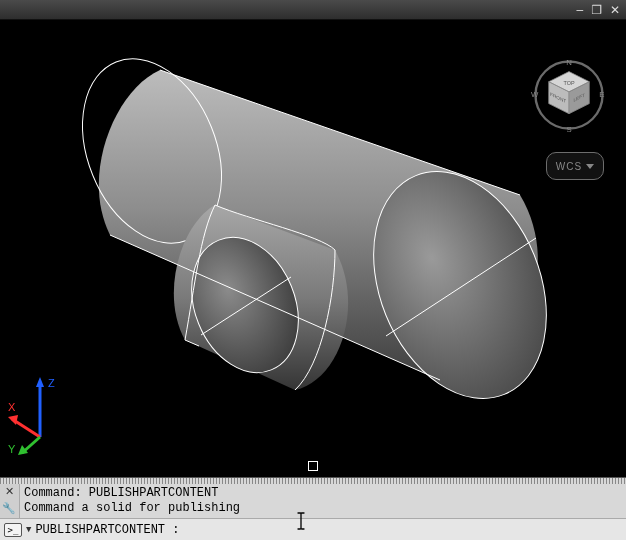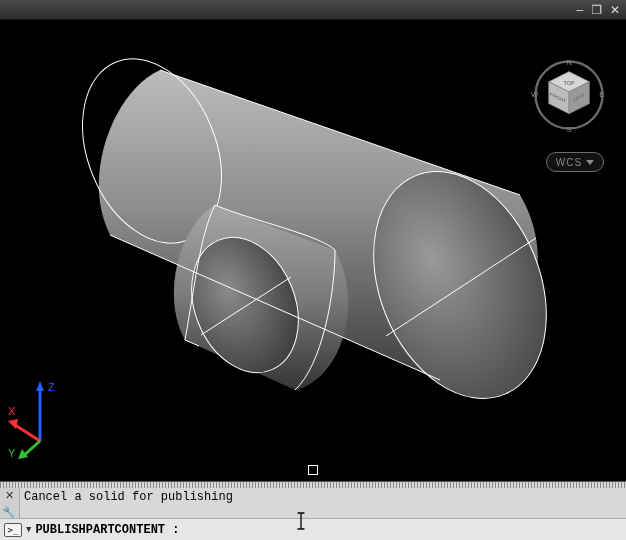--- a/index.html
+++ b/index.html
@@ -41,21 +41,21 @@
     top: 36px;
     right: 18px;
     width: 78px;
     height: 78px;
   }
   .wcs-badge {
     position: absolute;
     top: 132px;
     right: 22px;
     width: 58px;
-    height: 20px;
+    height: 28px;
     border: 1px solid #6d6d6d;
     border-radius: 10px;
     color: #888;
     font: 10px Arial, sans-serif;
     display: flex;
     align-items: center;
     justify-content: center;
     letter-spacing: 1px;
     background: rgba(60,60,60,0.3);
   }
@@ -140,21 +140,21 @@
     justify-content: center;
     font: 9px monospace;
     background: #f4f4f4;
   }
   .cmd-dropdown {
     color:#333;
     font-size:9px;
     cursor:pointer;
   }
   .cmd-current {
-    font-weight: bold;
+    font-weight: normal;
     white-space: pre;
   }
   .cmd-input {
     flex: 1;
     border: none;
     background: transparent;
     font: 12px "Courier New", monospace;
     outline: none;
     padding-left: 16px;
   }
@@ -269,21 +269,21 @@
   <div class="aperture"></div>
 </div>
 
 <div class="cmd-panel">
   <div class="cmd-grip"></div>
   <div class="cmd-history">
     <div class="cmd-gutter">
       <span>✕</span>
       <span>🔧</span>
     </div>
-    <div class="cmd-lines"><div>Cancel a solid for publishing</div></div>
+    <div class="cmd-lines"><div>Command: PUBLISHPARTCONTENT</div><div>Command a solid for publishing</div></div>
   </div>
   <div class="cmd-input-row">
     <span class="cmd-prompt-icon">&gt;_</span>
     <span class="cmd-dropdown">▼</span>
     <span class="cmd-current">PUBLISHPARTCONTENT :</span>
     <input class="cmd-input" type="text" value="" style="">
   </div>
 
   <svg class="text-cursor" width="12" height="18" viewBox="0 0 12 18">
     <path d="M3 1 H5 M7 1 H9 M6 1 V17 M3 17 H5 M7 17 H9" stroke="#000" stroke-width="1.3" fill="none" stroke-linecap="round"></path>

